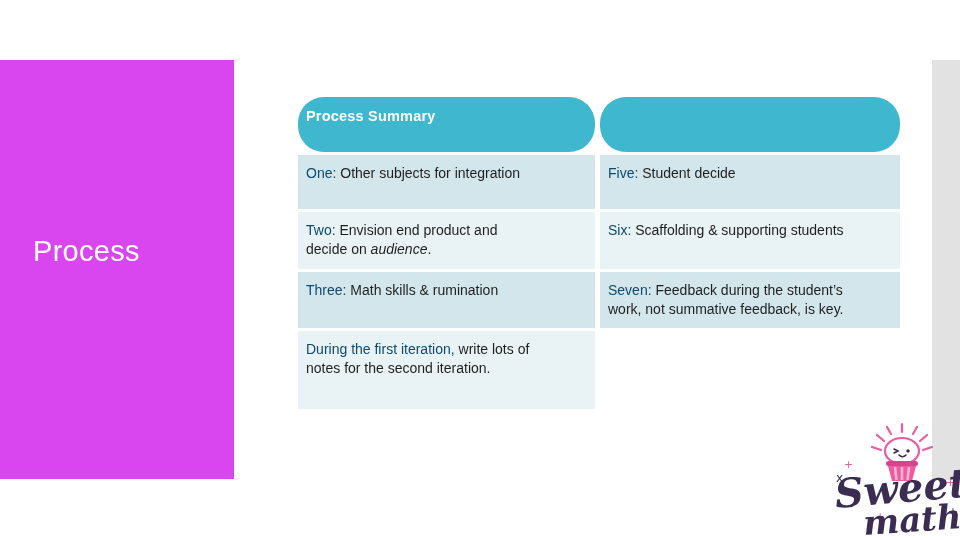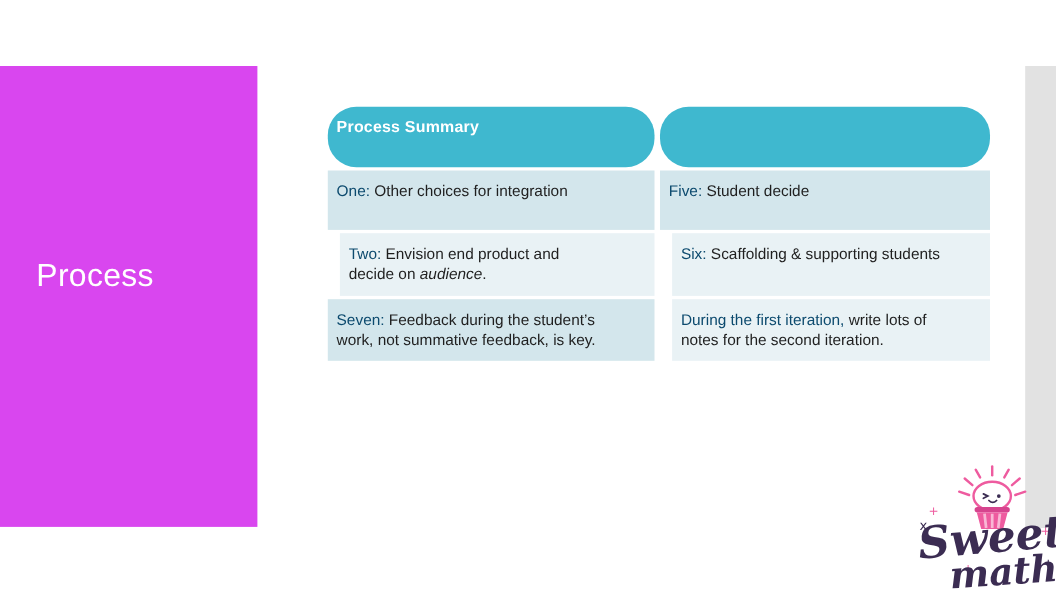--- a/index.html
+++ b/index.html
@@ -34,21 +34,21 @@
     font-size:14px;line-height:19px;color:#1f1f1f;
     padding:9px 12px 0 8px;
     box-sizing:border-box;
   }
   .cell.head{
     background:#3fb8cf;color:#ffffff;
     font-weight:bold;font-size:14.5px;
     padding-top:10px;letter-spacing:.2px;border-radius:26px;
   }
   .band-a{background:#d3e6ec;}
-  .band-b{background:#e9f2f5;margin-left:11px;}
+  .band-b{background:#e9f2f5;}
   .cell .txt{display:block;}
   .cell.c-left .txt{max-width:232px;}
   .cell.c-right .txt{max-width:246px;}
   .lbl{color:#0c4a6e;}
   .cell i{font-style:italic;}
   .logo{
     position:absolute;left:834px;top:422px;width:126px;height:118px;
   }
 </style>
 </head>
@@ -65,33 +65,36 @@
   <div class="gray-bar"></div>
 
   <div class="ps-table">
 
     <div class="cell head">
       <span class="txt"><span>Process Summary</span></span>
     </div>
     <div class="cell head"></div>
 
     <div class="cell band-a c-left">
-      <span class="txt"><span class="lbl">One: </span><span>Other choices for integration</span></span>
+      <span class="txt"><span class="lbl">One: </span><span>Other subjects for integration</span></span>
     </div>
     <div class="cell band-a c-right">
       <span class="txt"><span class="lbl">Five: </span><span>Student decide</span></span>
     </div>
 
     <div class="cell band-b c-left">
       <span class="txt"><span class="lbl">Two: </span><span>Envision end product and decide on </span><i>audience</i><span>.</span></span>
     </div>
     <div class="cell band-b c-right">
       <span class="txt"><span class="lbl">Six: </span><span>Scaffolding &amp; supporting students</span></span>
     </div>
 
+    <div class="cell band-a c-left">
+      <span class="txt"><span class="lbl">Three: </span><span>Math skills &amp; rumination</span></span>
+    </div>
     <div class="cell band-a c-right">
       <span class="txt"><span class="lbl">Seven: </span><span>Feedback during the student’s work, not summative feedback, is key.</span></span>
     </div>
 
     <div class="cell band-b c-right">
       <span class="txt"><span class="lbl">During the first iteration,</span><span> write lots of notes for the second iteration.</span></span>
     </div>
 
   </div>
 

